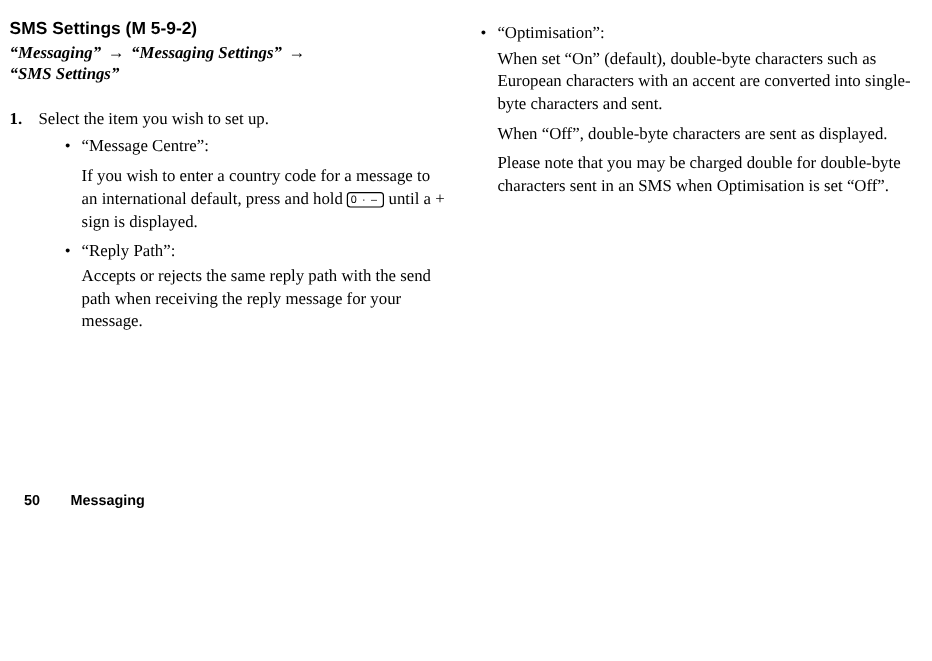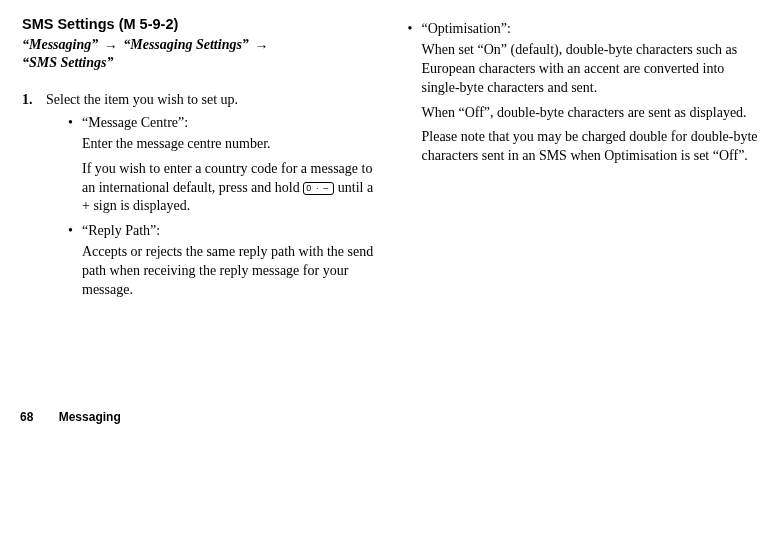--- a/index.html
+++ b/index.html
@@ -10,21 +10,21 @@
     background: #ffffff;
     font-family: "Times New Roman", Times, serif;
     font-size: 14px;
     color: #000;
   }
   .page {
     position: relative;
     width: 777px;
     height: 442px;
     box-sizing: border-box;
-    padding: 16px 18px 0 22px;
+    padding: 16px 18px 0 8px;
   }
   .columns {
     display: flex;
     column-gap: 18px;
   }
   .col {
     flex: 1 1 50%;
   }
   .heading {
     font-family: Arial, Helvetica, sans-serif;
@@ -131,21 +131,20 @@
       </div>
 
       <ol class="step">
         <li>
           <span class="num">1.</span>
           <span>Select the item you wish to set up.</span>
 
           <ul class="bullets">
             <li>
               <span>“Message Centre”:</span>
-              <span class="sub">Enter the message centre number.</span>
               <span class="para-gap">
                 <span>If you wish to enter a country code for a message to an international default, press and hold </span><span class="keycap"><span>0</span>&nbsp;·&nbsp;–</span><span> until a + sign is displayed.</span>
               </span>
             </li>
             <li>
               <span>“Reply Path”:</span>
               <span class="sub">Accepts or rejects the same reply path with the send path when receiving the reply message for your message.</span>
             </li>
           </ul>
         </li>
@@ -159,16 +158,16 @@
           <span class="sub">When set “On” (default), double-byte characters such as European characters with an accent are converted into single-byte characters and sent.</span>
           <span class="para-gap">When “Off”, double-byte characters are sent as displayed.</span>
           <span class="para-gap">Please note that you may be charged double for double-byte characters sent in an SMS when Optimisation is set “Off”.</span>
         </li>
       </ul>
     </div>
 
   </div>
 
   <div class="footer">
-    <span class="pnum">68</span>
+    <span class="pnum">50</span>
     <span>Messaging</span>
   </div>
 </div>
 
 </body></html>

